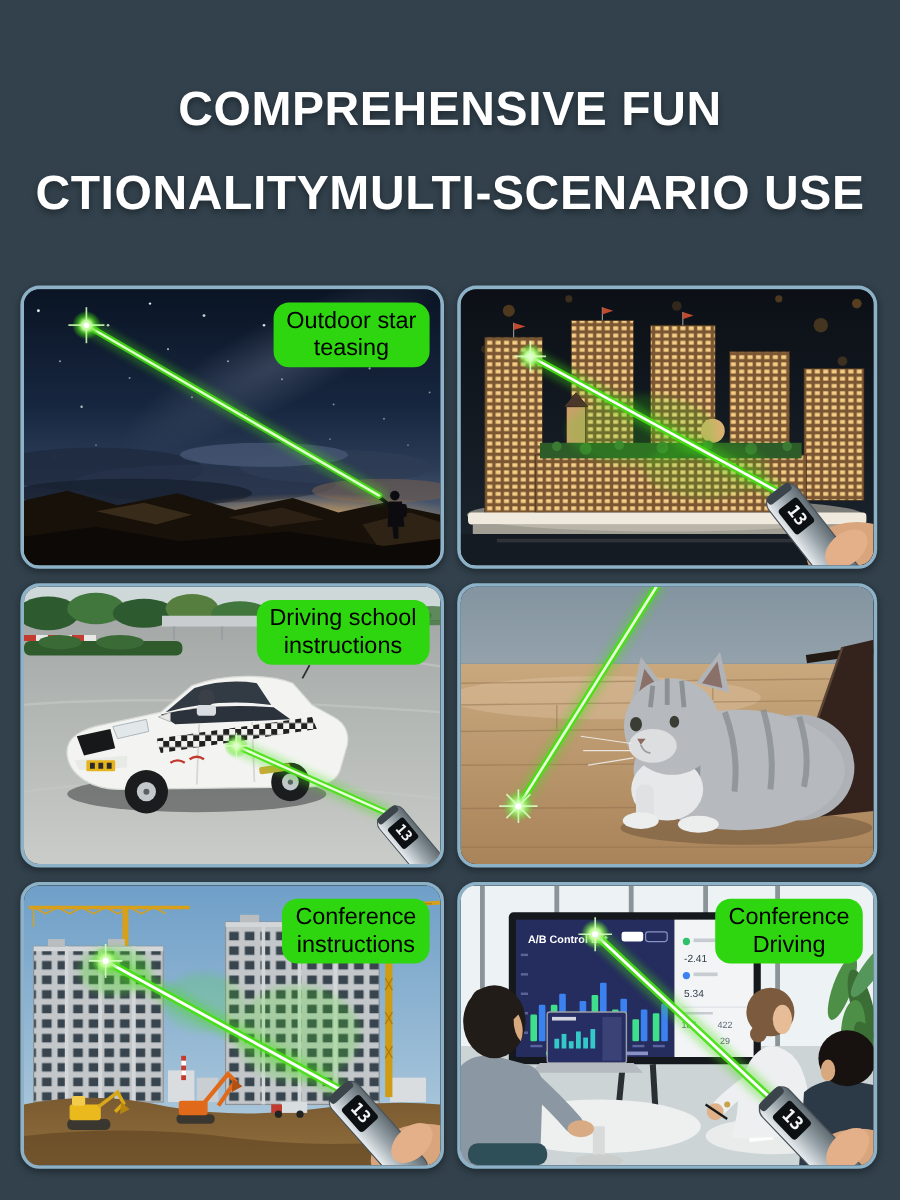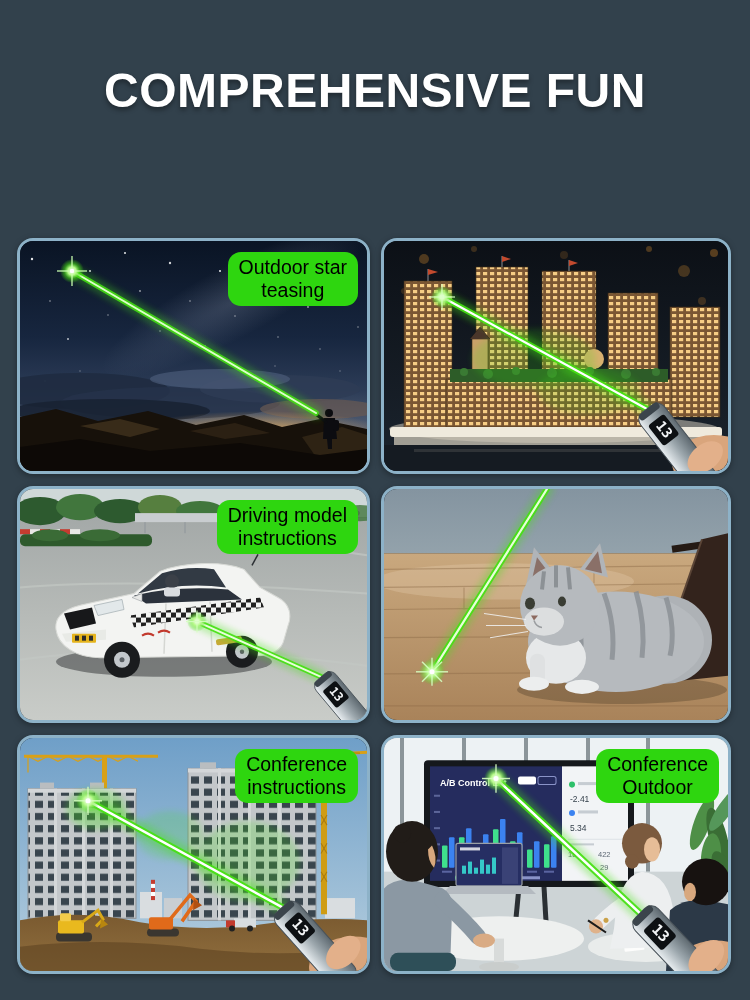--- a/index.html
+++ b/index.html
@@ -12,39 +12,40 @@
     position:relative; width:750px; height:1000px;
     background:
       radial-gradient(40% 28% at 6% 96%, rgba(8,14,18,.55), rgba(8,14,18,0) 70%),
       radial-gradient(95% 55% at 58% 52%, rgba(142,162,174,.50), rgba(142,162,174,0) 72%),
       linear-gradient(133deg, #1d262e 0%, #27333d 30%, #3e4e5a 58%, #55697 0%, #4e6170 76%, #334250 100%);
     background-color:#32414c;
   }
   .title { position:absolute; top:56px; left:0; width:750px; text-align:center;
     color:#fff; font-weight:bold; letter-spacing:.5px;
     text-shadow:0 3px 5px rgba(0,0,0,.38); }
-  .title .line { font-size:48px; line-height:70px; white-space:nowrap; }
+  .title .line { font-size:40px; line-height:70px; white-space:nowrap; }
   .grid { position:absolute; left:17px; top:238px;
     display:grid; grid-template-columns:353px 350px; grid-template-rows:236px 237px 239px;
     column-gap:11px; row-gap:12px; }
   .panel { position:relative; border:3px solid #8db2c8; border-radius:16px;
     overflow:hidden; background:#101820; box-shadow:0 2px 6px rgba(0,0,0,.35); }
   .panel svg.scene { position:absolute; left:0; top:0; width:100%; height:100%; display:block; }
   .badge { position:absolute; top:11px; right:9px; z-index:5;
     background:#2ed60f; color:#000; border-radius:13px; padding:4px 11px;
     text-align:center; font-size:19.5px; line-height:23px; }
   .seg { font-family:"DejaVu Sans Mono", monospace; font-weight:bold; }
 </style>
 </head>
 <body>
 
 <div class="page">
 
   <div class="title">
     <div class="line">COMPREHENSIVE FUN</div>
+    <div class="line">CTIONALITYMULTI-SCENARIO USE</div>
   </div>
 
   <div class="grid">
 
     <div class="panel">
       <svg class="scene" viewBox="0 0 347 230" preserveAspectRatio="none">
         <defs>
           <linearGradient id="s1sky" x1="0" y1="0" x2="0" y2="1">
             <stop offset="0" stop-color="#0a1424"></stop>
               <stop offset=".42" stop-color="#17263f"></stop>
@@ -350,21 +351,21 @@
             </g>
         </g>
         <g transform="translate(334,226) rotate(-40) scale(0.85)">
           <rect x="-15" y="-60" width="30" height="100" rx="9" fill="url(#s3metal)" stroke="#4a535a" stroke-width="1"></rect>
           <rect x="-12" y="-60" width="24" height="7" rx="3" fill="#3b444b"></rect>
           <rect x="-10" y="-46" width="20" height="26" rx="3" fill="#0d1013"></rect>
           <text class="seg" x="0" y="-33" transform="rotate(90 0 -33)" font-size="14" fill="#f2f4f6" text-anchor="middle" dominant-baseline="middle">13</text>
         </g>
       </svg>
       <div class="badge">
-        <div>Driving model</div>
+        <div>Driving school</div>
         <div>instructions</div>
       </div>
     </div>
 
     <div class="panel">
       <svg class="scene" viewBox="0 0 344 230" preserveAspectRatio="none">
         <defs>
           <linearGradient id="s4wall" x1="0" y1="0" x2="0" y2="1">
               <stop offset="0" stop-color="#8494a0"></stop>
               <stop offset="1" stop-color="#93a2ab"></stop>
@@ -745,18 +746,18 @@
         <g transform="translate(300,218) rotate(-44) scale(1.05)">
           <rect x="-15" y="-60" width="30" height="100" rx="9" fill="url(#s6metal)" stroke="#4a535a" stroke-width="1"></rect>
           <rect x="-12" y="-60" width="24" height="7" rx="3" fill="#3b444b"></rect>
           <rect x="-10" y="-46" width="20" height="26" rx="3" fill="#0d1013"></rect>
           <text class="seg" x="0" y="-33" transform="rotate(90 0 -33)" font-size="14" fill="#f2f4f6" text-anchor="middle" dominant-baseline="middle">13</text>
           <ellipse cx="16" cy="14" rx="20" ry="13" fill="#e3b08a"></ellipse>
         </g>
       </svg>
       <div class="badge">
         <div>Conference</div>
-        <div>Outdoor</div>
+        <div>Driving</div>
       </div>
     </div>
 
   </div>
 </div>
 
 </body></html>

